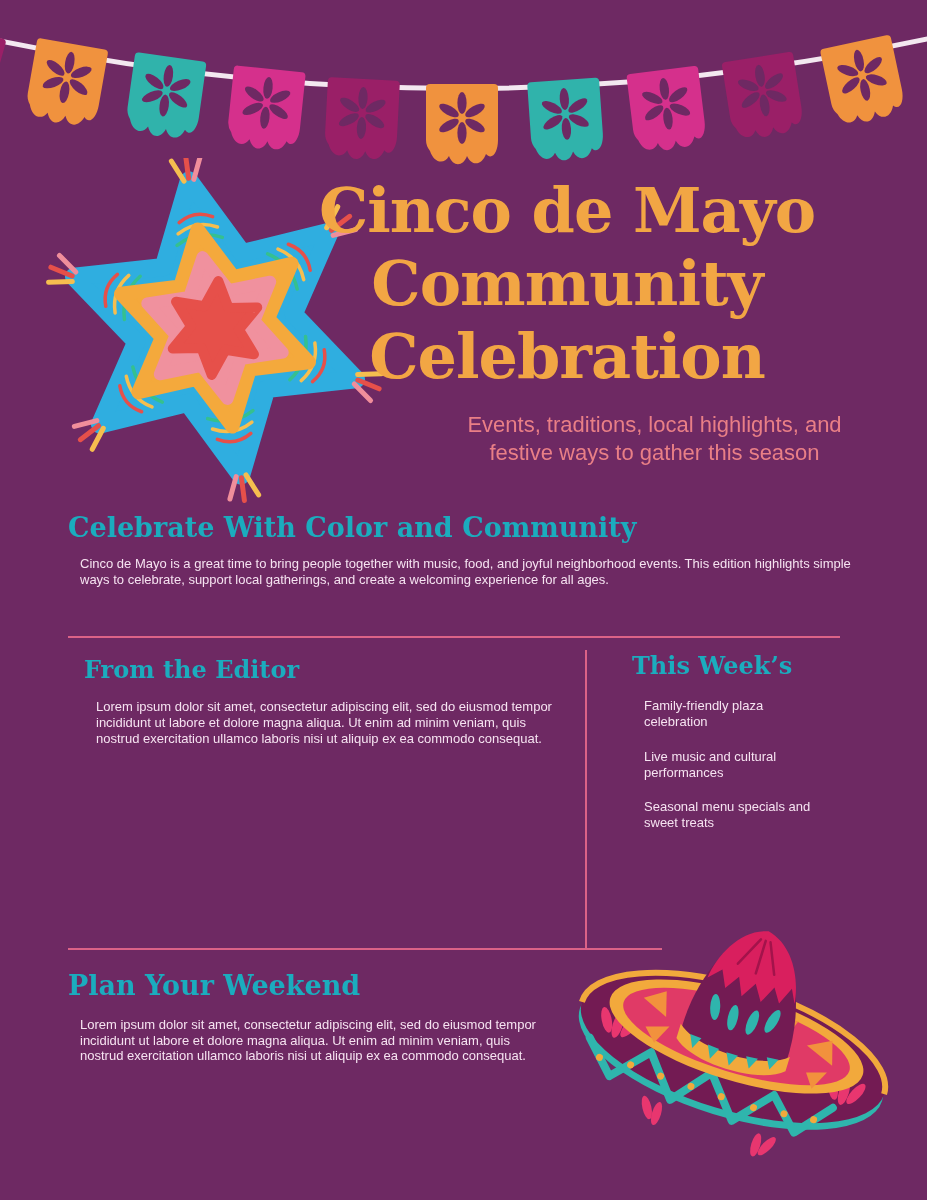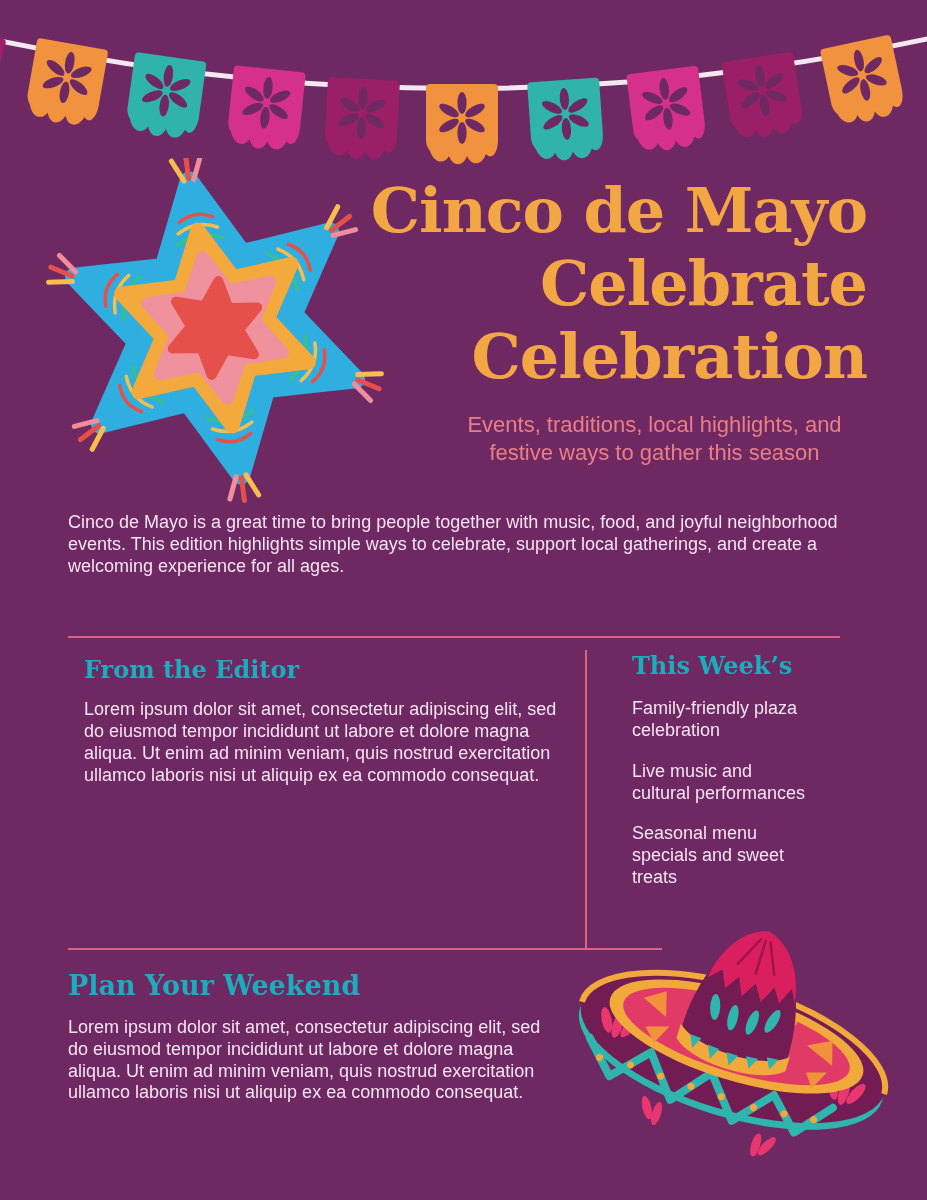--- a/index.html
+++ b/index.html
@@ -7,30 +7,30 @@
         background:var(--background,#6E2963);
         font-family:"Liberation Sans","DejaVu Sans",sans-serif;}
   svg{display:block;}
   .banner{position:absolute;left:0;top:0;}
   .pinata{position:absolute;left:25px;top:158px;}
   .sombrero{position:absolute;left:548px;top:908px;}
 
   .masthead{position:absolute;top:174px;right:60px;width:600px;text-align:right;}
   h1{margin:0;font-family:"DejaVu Serif","Liberation Serif",serif;font-weight:700;
      font-size:62px;line-height:1.18;color:var(--title,#F2A644);letter-spacing:-1px;}
-  h1 span{display:block;}
+  h1 span{display:block;text-align:center;}
   .subtitle{font-size:22px;line-height:1.24;color:var(--subtitle,#E97F86);
             margin:18px 0 0 auto;width:425px;text-align:center;}
 
   h2{margin:0 0 13px 0;font-family:"DejaVu Serif","Liberation Serif",serif;font-weight:700;
      font-size:27px;line-height:1.15;color:var(--heading,#1BACBE);}
   h3{margin:0;font-family:"DejaVu Serif","Liberation Serif",serif;font-weight:700;
      font-size:24px;line-height:1.14;color:var(--heading,#1BACBE);}
   h3 span{display:block;white-space:nowrap;}
-  .bodytext{font-size:18px;line-height:1.21;color:var(--body-text,#F6E3F1);margin:0;}
+  .bodytext{font-size:13px;line-height:1.21;color:var(--body-text,#F6E3F1);margin:12px;}
 
   .intro{position:absolute;left:68px;top:512px;width:795px;}
   .divider{position:absolute;height:2px;background:var(--divider,#DB6287);}
   .d1{left:68px;top:636px;width:772px;}
   .d2{left:68px;top:948px;width:594px;}
   .vdiv{position:absolute;left:585px;top:650px;width:2px;height:298px;background:var(--divider,#DB6287);}
 
   .editor{position:absolute;left:84px;top:656px;width:480px;}
   .editor .bodytext{margin-top:16px;}
   .highlights{position:absolute;left:632px;top:652px;width:205px;}
@@ -123,27 +123,28 @@
       <polygon points="190,98 210,135 252.4,134 230,170 252.4,206 210,205 190,242 170,205 127.6,206 150,170 127.6,134 170,135" fill="#F0919E" stroke="#F0919E" stroke-width="12" stroke-linejoin="round"></polygon>
       <g transform="rotate(14 190 170)">
         <polygon points="190,123 202,149 230.7,146.5 214,170 230.7,193.5 202,191 190,217 178,191 149.3,193.5 166,170 149.3,146.5 178,149" fill="#E6504A" stroke="#E6504A" stroke-width="10" stroke-linejoin="round"></polygon>
       </g>
     </g>
   </svg>
 
   <header class="masthead">
     <h1>
       <span>Cinco de Mayo</span>
-      <span>Celebrate</span>
+      <span>Community</span>
       <span>Celebration</span>
     </h1>
     <p class="subtitle">Events, traditions, local highlights, and festive ways to gather this season</p>
   </header>
 
   <section class="intro">
+    <h2>Celebrate With Color and Community</h2>
     <p class="bodytext">Cinco de Mayo is a great time to bring people together with music, food, and joyful neighborhood events. This edition highlights simple ways to celebrate, support local gatherings, and create a welcoming experience for all ages.</p>
   </section>
 
   <div class="divider d1"></div>
   <div class="vdiv"></div>
 
   <section class="editor">
     <h3>From the Editor</h3>
     <p class="bodytext">Lorem ipsum dolor sit amet, consectetur adipiscing elit, sed do eiusmod tempor incididunt ut labore et dolore magna aliqua. Ut enim ad minim veniam, quis nostrud exercitation ullamco laboris nisi ut aliquip ex ea commodo consequat.</p>
   </section>

